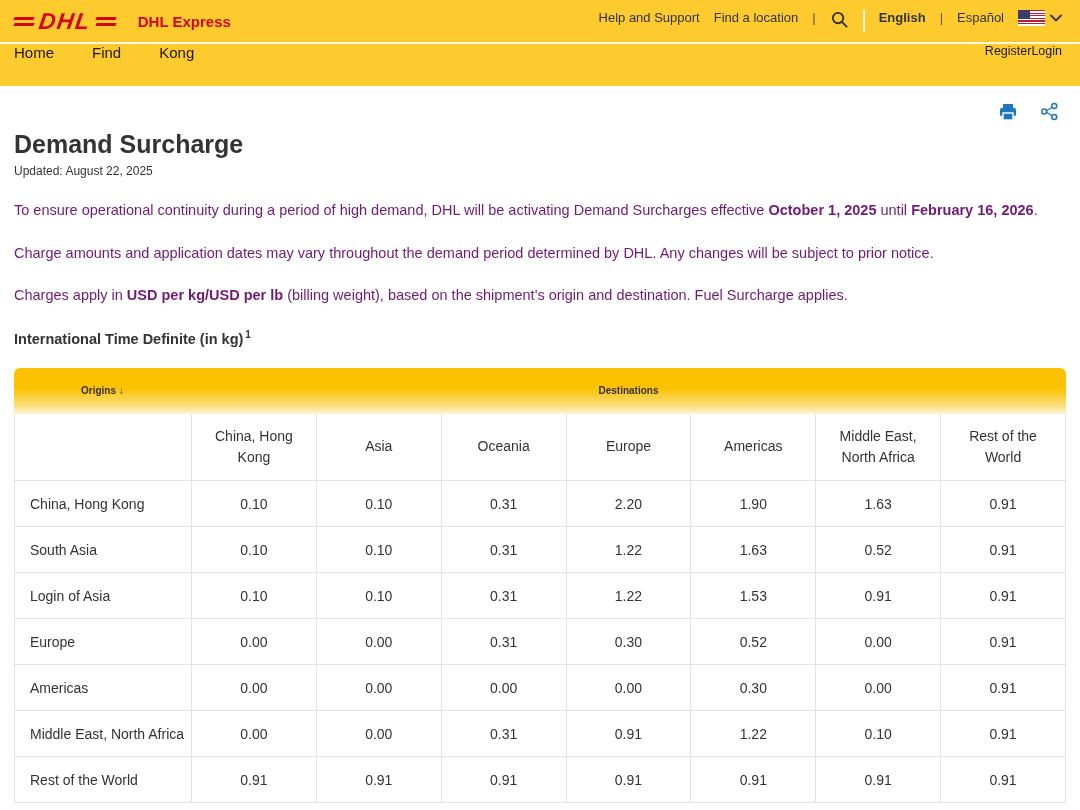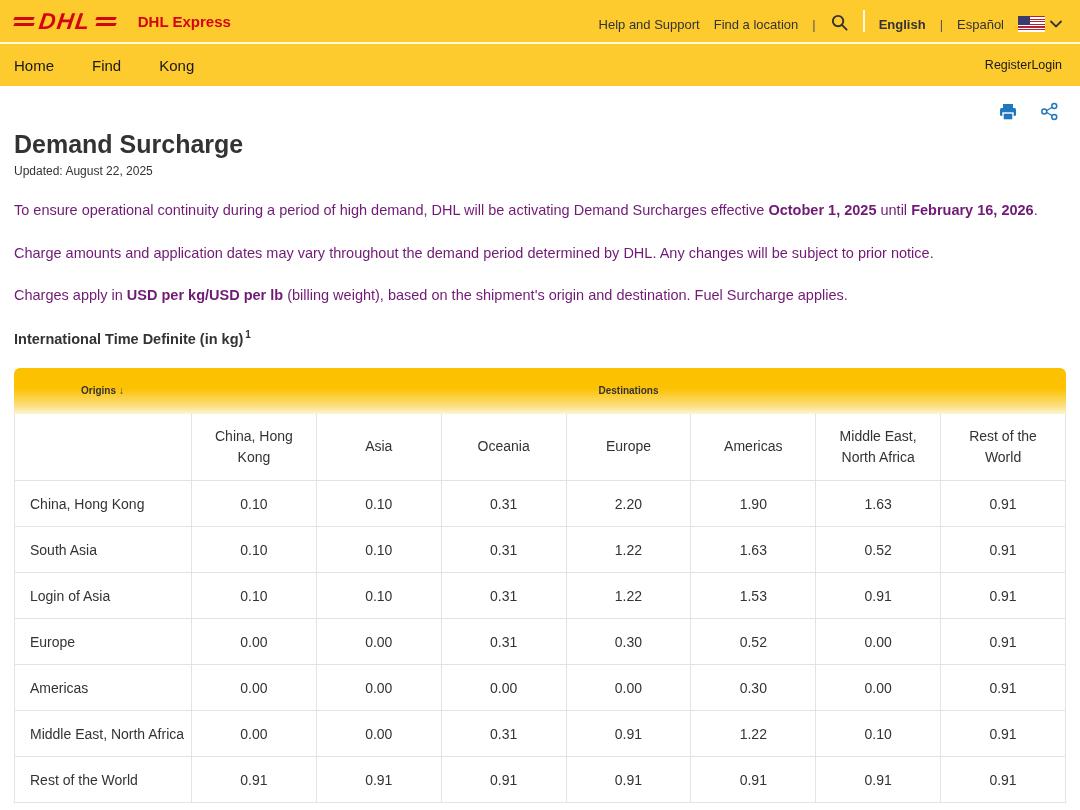--- a/index.html
+++ b/index.html
@@ -22,36 +22,36 @@
   .brand { display: flex; align-items: center; gap: 14px; }
   .dhl-logo { display: flex; align-items: center; gap: 5px; color: #D40511; }
   .logo-lines { display: flex; flex-direction: column; gap: 3px; }
   .logo-lines i { display: block; width: 20px; height: 3px; background: #D40511; transform: skewX(-25deg); }
   .logo-word {
     font-size: 23px; font-weight: bold; font-style: italic;
     letter-spacing: 1.5px; transform: skewX(-8deg);
   }
   .brand-name { color: #D40511; font-weight: bold; font-size: 15px; margin-left: 8px; }
 
-  .topbar-right { margin-left: auto; display: flex; align-items: flex-end; gap: 14px; font-size: 13px; }
+  .topbar-right { margin-left: auto; display: flex; align-items: flex-start; gap: 14px; font-size: 13px; }
   .topbar-right .util-link { color: #333; text-decoration: none; cursor: pointer; }
   .sep-dark { color: #555; }
   .sep-light { width: 2px; height: 22px; background: rgba(255,255,255,0.85); }
   .lang-en { font-weight: bold; }
   .search-btn { display: flex; align-items: center; cursor: pointer; }
   .flag-wrap { display: flex; align-items: center; gap: 5px; cursor: pointer; }
   .flag { width: 27px; height: 16px; position: relative; overflow: hidden; border-radius: 1px;
           background: repeating-linear-gradient(180deg, #B22234 0 1.3px, #fff 1.3px 2.6px); }
   .flag::after { content: ""; position: absolute; left: 0; top: 0; width: 12px; height: 8.5px; background: #3C3B6E; }
 
   
   .mainnav {
     height: 42px;
     background: #FECB2F;
-    display: flex; align-items: center;
+    display: flex; 
     padding: 0 18px 0 14px;
   }
   .mainnav .nav-item { font-size: 15px; color: #191919; margin-right: 38px; cursor: pointer; }
   .mainnav-right { margin-left: auto; display: flex; }
   .mainnav-right .acct-link { font-size: 12.5px; color: #191919; cursor: pointer; }
 
   
   .content { padding: 0 14px; }
   .actions-row { display: flex; justify-content: flex-end; gap: 22px; padding: 16px 6px 0 0; height: 36px; }
   .icon-btn { cursor: pointer; width: 20px; height: 20px; }

